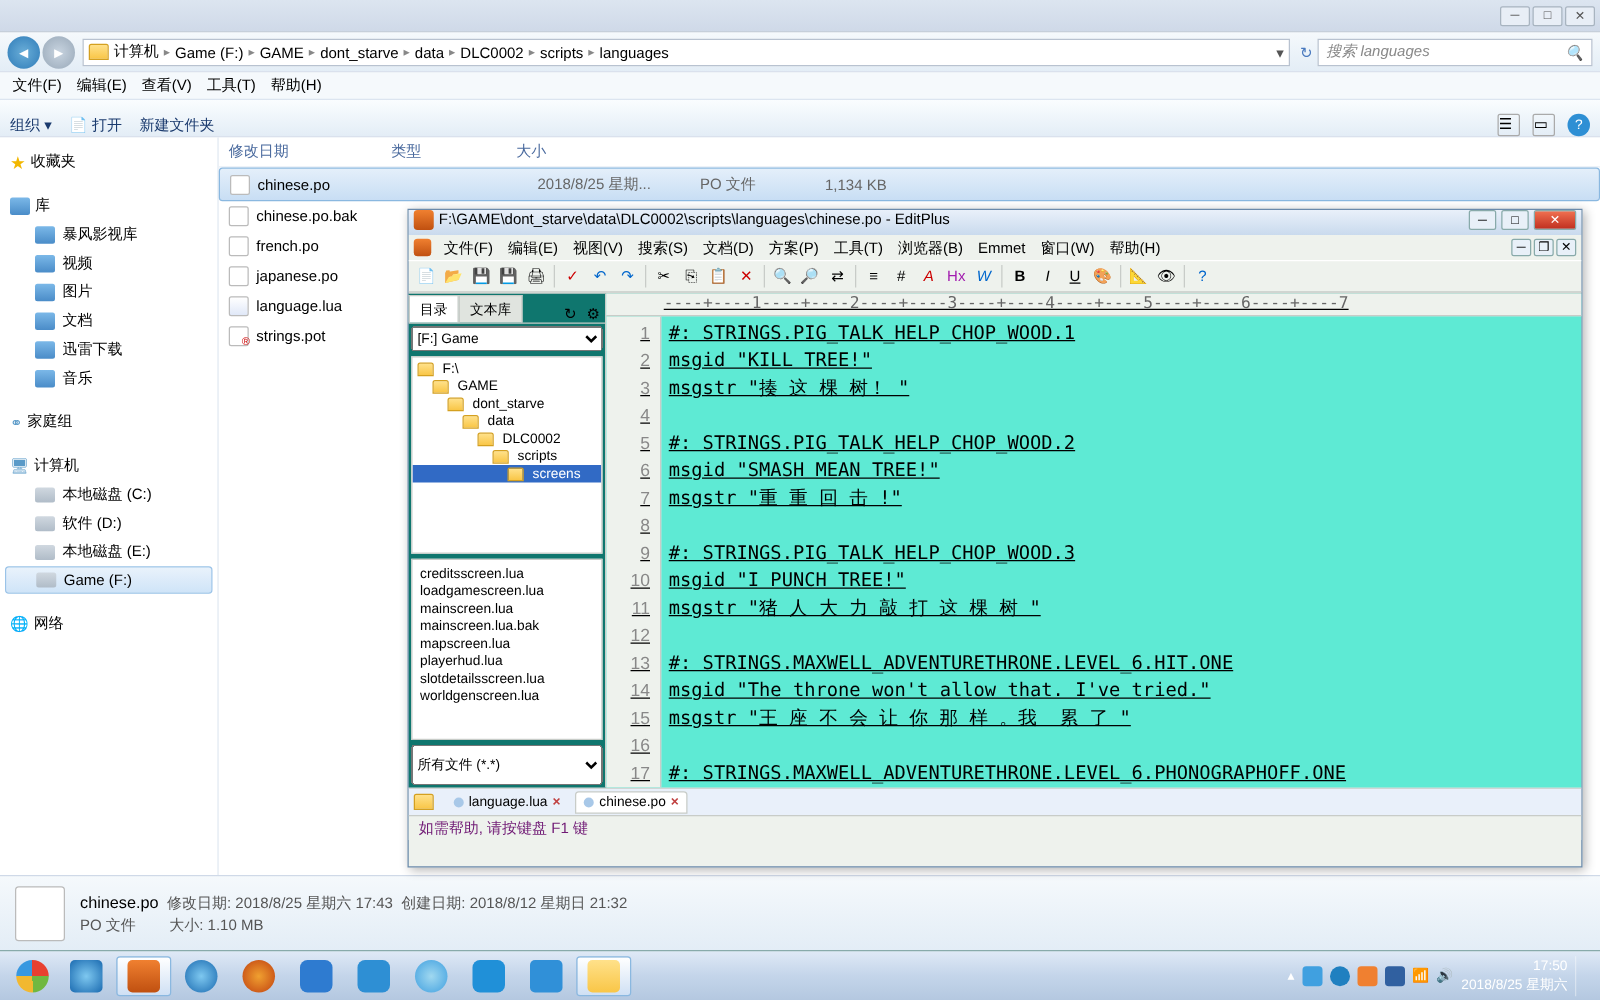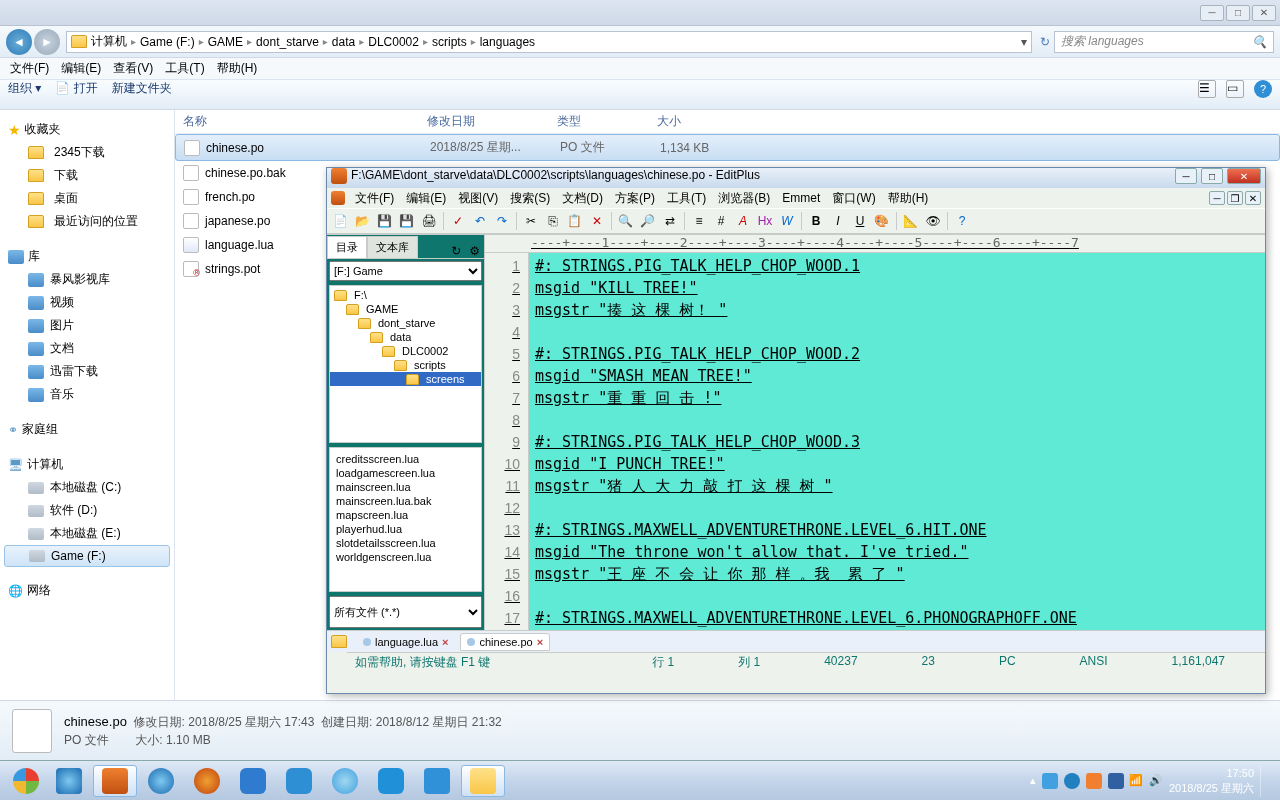--- a/index.html
+++ b/index.html
@@ -12,21 +12,21 @@
 .exp-addr { height:32px; background:linear-gradient(#f5f9fc,#e3edf6); display:flex; align-items:center; padding:0 6px; border-bottom:1px solid #cfd9e8; }
 .nav-btn { width:26px; height:26px; border-radius:50%; background:radial-gradient(#6aaed8,#2e7bb8); display:flex; align-items:center; justify-content:center; color:#fff; margin-right:2px; cursor:pointer; }
 .addr-path { flex:1; height:22px; background:#fff; border:1px solid #b8c2d0; display:flex; align-items:center; padding:0 4px; margin:0 4px; }
 .addr-path span { display:flex; align-items:center; }
 .addr-sep { color:#888; margin:0 4px; font-size:10px; }
 .folder-ico { width:16px; height:13px; background:linear-gradient(#ffe18a,#f9c647); border:1px solid #d4a020; border-radius:2px 2px 0 0; margin-right:4px; display:inline-block; }
 .search-box { width:220px; height:22px; background:#fff; border:1px solid #b8c2d0; display:flex; align-items:center; padding:0 6px; color:#888; font-style:italic; }
 .search-ico { margin-left:auto; color:#4a7abf; }
 .exp-menu { height:22px; background:#f5f9fc; display:flex; align-items:center; padding:0 4px; border-bottom:1px solid #dce5f0; }
 .exp-menu span { padding:0 6px; cursor:pointer; }
-.exp-toolbar { height:30px; background:linear-gradient(#fafdff,#e3edf6); display:flex; align-items:flex-start; padding:0 8px; gap:14px; border-bottom:1px solid #cfd9e8; }
+.exp-toolbar { height:30px; background:linear-gradient(#fafdff,#e3edf6); display:flex; align-items:flex-end; padding:0 8px; gap:14px; border-bottom:1px solid #cfd9e8; }
 .tb-btn { cursor:pointer; color:#1a3a6e; }
 .tb-right { margin-left:auto; display:flex; gap:10px; align-items:center; }
 .tb-ico { width:18px; height:18px; border:1px solid #aaa; border-radius:2px; display:inline-block; }
 .help-ico { width:18px; height:18px; border-radius:50%; background:#2e8fd4; color:#fff; display:inline-flex; align-items:center; justify-content:center; font-size:11px; }
 
 .exp-body { display:flex; height:590px; }
 .exp-nav { width:175px; background:#fff; border-right:1px solid #dce5f0; padding:8px 4px; overflow:hidden; }
 .nav-group { margin-bottom:12px; }
 .nav-head { display:flex; align-items:center; gap:4px; padding:3px 4px; cursor:pointer; }
 .nav-item { display:flex; align-items:center; gap:6px; padding:3px 4px 3px 24px; cursor:pointer; }
@@ -84,21 +84,21 @@
 .ep-editor { flex:1; display:flex; background:#5eead4; position:relative; flex-direction:column;text-decoration:underline; }
 .ep-code-wrap { flex:1; display:flex; overflow:hidden; }
 .ep-gutter { width:44px; background:#eef2ed; border-right:1px solid #c8ccc8; text-align:right; padding:2px 8px 2px 0; font-family:Consolas,monospace; font-size:14px; color:#888; line-height:22px; }
 .ep-code { flex:1; padding:2px 6px; font-family:Consolas,monospace; font-size:15px; line-height:22px; white-space:pre; color:#000; }
 
 .ep-doctabs { height:22px; background:#e9f0fa; border-top:1px solid #c8ccc8; display:flex; align-items:center; padding:0 4px; gap:6px; }
 .doc-tab { display:flex; align-items:center; gap:4px; padding:2px 6px; font-size:11px; cursor:pointer; }
 .doc-tab.active { background:#fff; border:1px solid #c8ccc8; border-radius:3px 3px 0 0; }
 .dot { width:8px; height:8px; border-radius:50%; background:#a8c8e8; display:inline-block; }
 .xmark { color:#c04040; font-weight:bold; }
-.ep-status { height:20px; background:#eef2ed; border-top:1px solid #c8ccc8; display:flex; align-items:center; padding:0 8px; font-size:12px; color:#0f766e;margin-left:20px; }
+.ep-status { height:20px; background:#eef2ed; border-top:1px solid #c8ccc8; display:flex; align-items:center; padding:0 8px; font-size:12px; color:#701a75; }
 .ep-status span { margin-right:32px; }
 .ep-st-r { margin-left:auto; display:flex; gap:32px; }
 
 
 .taskbar { position:absolute; bottom:0; left:0; right:0; height:40px; background:linear-gradient(#dfe9f6,#c4d5ea 50%,#b4c8e0); display:flex; align-items:center; padding:0 6px; border-top:1px solid #8aa; }
 .start { width:40px; height:32px; border-radius:6px; display:flex; align-items:center; justify-content:center; cursor:pointer; }
 .win-logo { width:26px; height:26px; border-radius:50%; background:conic-gradient(#e84030 0 25%,#70b840 25% 50%,#f2b830 50% 75%,#3898e0 75%); }
 .task-item { height:32px; min-width:44px; margin:0 1px; border-radius:3px; display:flex; align-items:center; justify-content:center; cursor:pointer; }
 .task-item.active { background:linear-gradient(#fff,#cfe0f4); border:1px solid #8ab8e0; }
 .task-ico { width:26px; height:26px; border-radius:4px; }
@@ -162,26 +162,20 @@
       <span class="help-ico">?</span>
     </div>
   </div>
   <div class="exp-body">
     <div class="exp-nav">
       <div class="nav-group">
         <div class="nav-head">
             <span class="star-ico">★</span>
             <span>收藏夹</span>
           </div>
-        <div id="fav-items">
-            <div class="nav-item"><span class="folder-ico"></span>2345下载</div>
-            <div class="nav-item"><span class="folder-ico"></span>下载</div>
-            <div class="nav-item"><span class="folder-ico"></span>桌面</div>
-            <div class="nav-item"><span class="folder-ico"></span>最近访问的位置</div>
-          </div>
       </div>
       <div class="nav-group">
         <div class="nav-head">
             <span class="lib-ico"></span>
             <span>库</span>
           </div>
         <div id="lib-items">
             <div class="nav-item"><span class="lib-ico"></span>暴风影视库</div>
             <div class="nav-item"><span class="lib-ico"></span>视频</div>
             <div class="nav-item"><span class="lib-ico"></span>图片</div>
@@ -210,21 +204,20 @@
       </div>
       <div class="nav-group">
         <div class="nav-head">
             <span style="color:#5a9ac8">🌐</span>
             <span>网络</span>
           </div>
       </div>
     </div>
     <div class="exp-list">
       <div class="list-head">
-        <div class="lh-name">名称</div>
         <div class="lh-date">修改日期</div>
         <div class="lh-type">类型</div>
         <div>大小</div>
       </div>
       <div id="file-rows">
           <div class="list-row sel">
             <span class="file-ico "></span>
             <span style="width:224px">chinese.po</span>
             <span style="width:130px;color:#666">2018/8/25 星期...</span>
             <span style="width:100px;color:#666">PO 文件</span>
@@ -421,29 +414,20 @@
       </div>
     </div>
   </div>
   <div class="ep-doctabs" id="doctabs">
       <span class="folder-ico" style="width:16px;height:13px"></span>
       <div class="doc-tab"><span class="dot"></span>language.lua<span class="xmark">×</span></div>
       <div class="doc-tab active"><span class="dot"></span>chinese.po<span class="xmark">×</span></div>
     </div>
   <div class="ep-status">
     <span>如需帮助, 请按键盘 F1 键</span>
-    <div class="ep-st-r">
-      <span>行 1</span>
-      <span>列 1</span>
-      <span>40237</span>
-      <span>23</span>
-      <span>PC</span>
-      <span>ANSI</span>
-      <span>1,161,047</span>
-    </div>
   </div>
 </div>
 
 <div class="taskbar">
   <div class="start">
       <div class="win-logo"></div>
     </div>
   <div class="task-item">
       <div class="task-ico" style="background:radial-gradient(#7ec8f0,#1a6ab0)"></div>
     </div>

